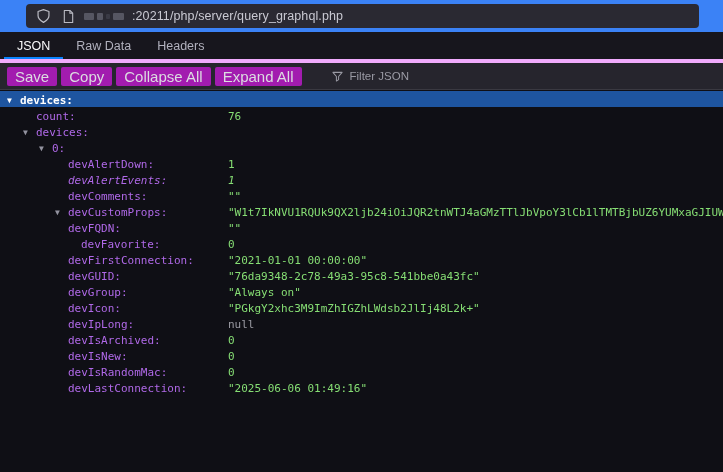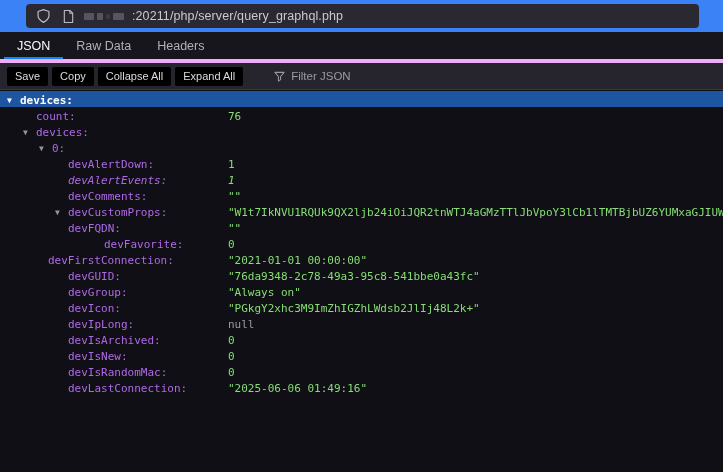--- a/index.html
+++ b/index.html
@@ -67,26 +67,26 @@
   .toolbar {
     height: 27px;
     background: #26252d;
     border-bottom: 1px solid #3a3941;
     display: flex;
     align-items: center;
     padding: 0 7px;
     gap: 4px;
   }
   .tb-btn {
-    background: #000000;
+    background: #a21caf;
     color: #dcdce1;
     border: none;
     border-radius: 2px;
     font-family: "Liberation Sans", sans-serif;
-    font-size: 11px;
+    font-size: 15px;
     padding: 3px 8px;
     line-height: 13px;
     cursor: default;
   }
   .filter-box {
     display: flex;
     align-items: center;
     gap: 6px;
     margin-left: 26px;
   }
@@ -176,22 +176,22 @@
 <div class="tree">
     <div class="row selected" style="padding-left: 7px;"><span class="twisty">▼</span><span class="key">devices:</span></div>
     <div class="row" style="padding-left: 36px;"><span class="key">count:</span><span class="val number">76</span></div>
     <div class="row" style="padding-left: 23px;"><span class="twisty">▼</span><span class="key">devices:</span></div>
     <div class="row" style="padding-left: 39px;"><span class="twisty">▼</span><span class="key">0:</span></div>
     <div class="row" style="padding-left: 68px;"><span class="key">devAlertDown:</span><span class="val number">1</span></div>
     <div class="row" style="padding-left: 68px; font-style: italic;"><span class="key">devAlertEvents:</span><span class="val number">1</span></div>
     <div class="row" style="padding-left: 68px;"><span class="key">devComments:</span><span class="val string">""</span></div>
     <div class="row" style="padding-left: 55px;"><span class="twisty">▼</span><span class="key">devCustomProps:</span><span class="val string">"W1t7IkNVU1RQUk9QX2ljb24iOiJQR2tnWTJ4aGMzTTlJbVpoY3lCb1lTMTBjbUZ6YUMxaGJIUWlQand2YUMxaGJIUWlQand2"</span></div>
     <div class="row" style="padding-left: 68px;"><span class="key">devFQDN:</span><span class="val string">""</span></div>
-    <div class="row" style="padding-left: 104px;"><span class="key">devFavorite:</span><span class="val number">0</span></div>
-    <div class="row" style="padding-left: 48px;"><span class="key">devFirstConnection:</span><span class="val string">"2021-01-01 00:00:00"</span></div>
+    <div class="row" style="padding-left: 81px;"><span class="key">devFavorite:</span><span class="val number">0</span></div>
+    <div class="row" style="padding-left: 68px;"><span class="key">devFirstConnection:</span><span class="val string">"2021-01-01 00:00:00"</span></div>
     <div class="row" style="padding-left: 68px;"><span class="key">devGUID:</span><span class="val string">"76da9348-2c78-49a3-95c8-541bbe0a43fc"</span></div>
     <div class="row" style="padding-left: 68px;"><span class="key">devGroup:</span><span class="val string">"Always on"</span></div>
     <div class="row" style="padding-left: 68px;"><span class="key">devIcon:</span><span class="val string">"PGkgY2xhc3M9ImZhIGZhLWdsb2JlIj48L2k+"</span></div>
     <div class="row" style="padding-left: 68px;"><span class="key">devIpLong:</span><span class="val null">null</span></div>
     <div class="row" style="padding-left: 68px;"><span class="key">devIsArchived:</span><span class="val number">0</span></div>
     <div class="row" style="padding-left: 68px;"><span class="key">devIsNew:</span><span class="val number">0</span></div>
     <div class="row" style="padding-left: 68px;"><span class="key">devIsRandomMac:</span><span class="val number">0</span></div>
     <div class="row" style="padding-left: 68px;"><span class="key">devLastConnection:</span><span class="val string">"2025-06-06 01:49:16"</span></div>
   </div>
 

